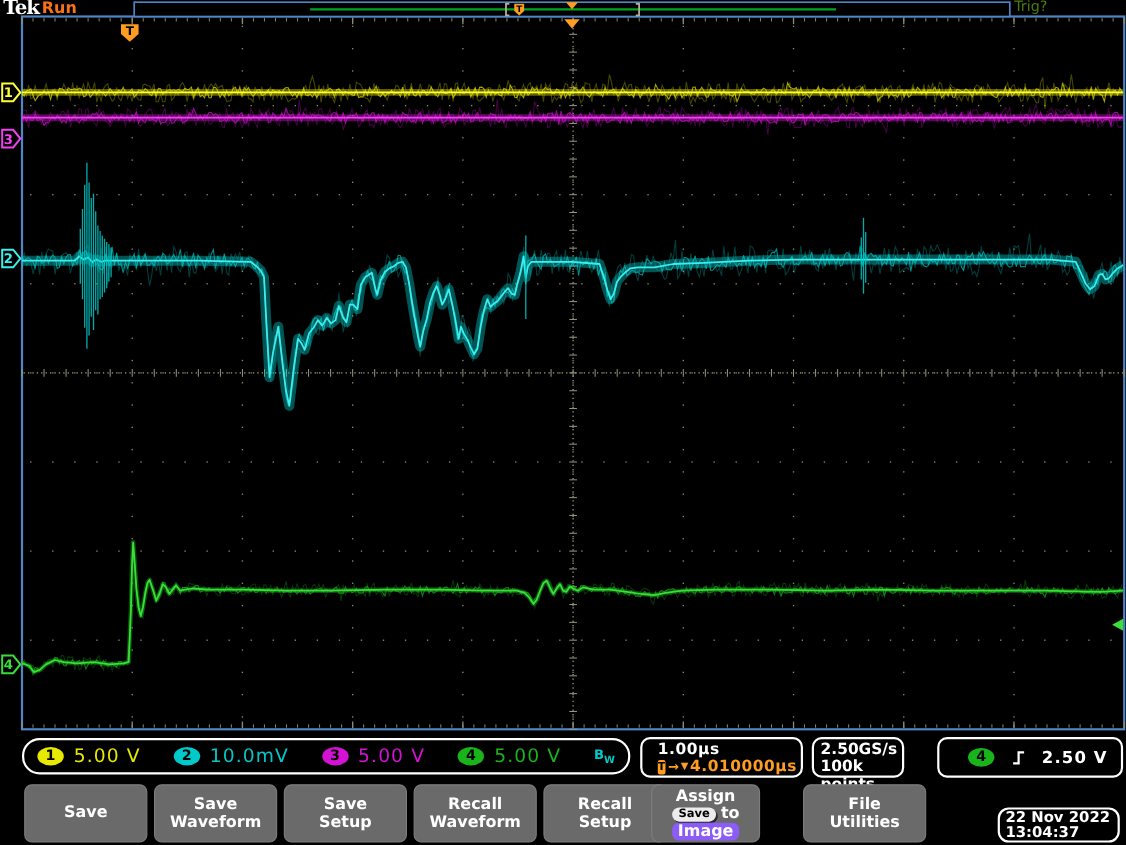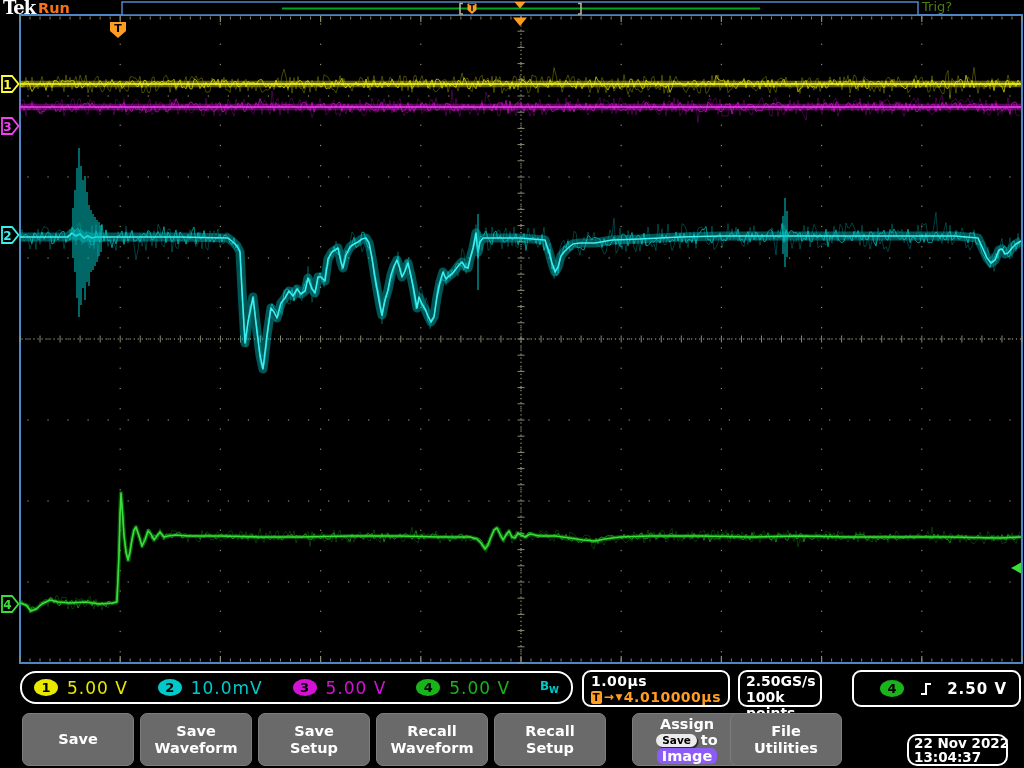--- a/index.html
+++ b/index.html
@@ -12,39 +12,39 @@
   .hdr-trig{position:absolute;left:922px;top:-1px;color:#4d7c0f;font-size:13px;}
   .robox{position:absolute;box-sizing:border-box;border:2px solid #fff;border-radius:9px;background:#000;}
   .chbox{left:20px;top:671px;width:553px;height:33px;border-radius:16px;display:flex;align-items:center;
          justify-content:space-between;padding:0 12px;}
   .chgrp{display:flex;align-items:center;gap:9px;}
   .badge{display:inline-block;width:24px;height:17px;border-radius:50%;color:#000;font-size:13px;
          font-weight:bold;text-align:center;line-height:17px;}
   .chval{font-size:17px;font-weight:normal;letter-spacing:1px;}
   .bw{font-size:12px;font-weight:bold;}
   .bw sub{font-size:9px;}
-  .tbbox{left:582px;top:670px;width:148px;height:37px;padding:1px 7px;}
+  .tbbox{left:582px;top:670px;width:148px;height:37px;padding:1px 14px;}
   .tbline1{color:#fff;font-size:14px;font-weight:bold;line-height:16px;letter-spacing:0.5px;}
   .tbline2{display:flex;align-items:center;gap:1px;line-height:16px;font-size:14px;font-weight:bold;letter-spacing:0.5px;}
   .tico{display:inline-block;width:13px;height:13px;border-radius:2px;color:#000;font-size:10px;font-weight:bold;
         text-align:center;line-height:13px;margin-right:1px;}
   .tb-arrow{font-size:12px;} .tb-tri{font-size:9px;}
   .acqbox{left:738px;top:670px;width:84px;height:37px;padding:1px 6px;}
   .acqline{color:#fff;font-size:14px;font-weight:bold;line-height:16px;}
   .trgbox{left:852px;top:670px;width:169px;height:37px;display:flex;align-items:center;
           justify-content:space-between;padding:0 12px 0 26px;}
   .trglvl{color:#fff;font-size:15px;font-weight:bold;letter-spacing:1px;}
   .menu-btn{position:absolute;top:713px;width:112px;height:53px;background:#6a6a6a;border-radius:7px;
             color:#fff;font-weight:bold;font-size:14.5px;display:flex;flex-direction:column;align-items:center;
             justify-content:center;line-height:17px;text-align:center;border:1px solid #7d7d7d;box-sizing:border-box;}
   .assign-mid{display:flex;align-items:center;gap:4px;line-height:15px;}
   .save-pill{background:#ececec;color:#000;font-size:10.5px;font-weight:bold;border-radius:8px;
              padding:0 6px;line-height:13px;box-shadow:1.5px 1.5px 0 #2a2a2a;}
   .img-hl{padding:0 5px;line-height:16px;}
-  .datebox{left:907px;top:734px;width:101px;height:32px;display:flex;flex-direction:column;
+  .datebox{left:907px;top:734px;width:111px;height:32px;display:flex;flex-direction:column;
            justify-content:center;padding:6px 5px;border-radius:10px;}
   .dateline{color:#fff;font-size:13.5px;font-weight:bold;line-height:14.5px;white-space:nowrap;}
 </style>
 </head>
 <body>
 
 <div class="screen">
 
   <svg id="scope" width="1024" height="768" viewBox="0 0 1024 768">
       <rect x="20" y="15" width="1002" height="648" fill="#000" stroke="#4e86c6" stroke-width="2"></rect>
@@ -1544,21 +1544,21 @@
     <span>Setup</span>
   </div>
   <div class="menu-btn" style="left:376px">
     <span>Recall</span>
     <span>Waveform</span>
   </div>
   <div class="menu-btn" style="left:494px">
     <span>Recall</span>
     <span>Setup</span>
   </div>
-  <div class="menu-btn" style="left:632px;width:110px">
+  <div class="menu-btn" style="left:592px;width:99px">
     <span>Assign</span>
     <span class="assign-mid">
       <span class="save-pill">Save</span>
       <span>to</span>
     </span>
     <span class="img-hl" style="background: #8b5cf6; border-radius: 6px;">Image</span>
   </div>
   <div class="menu-btn" style="left:730px">
     <span>File</span>
     <span>Utilities</span>

